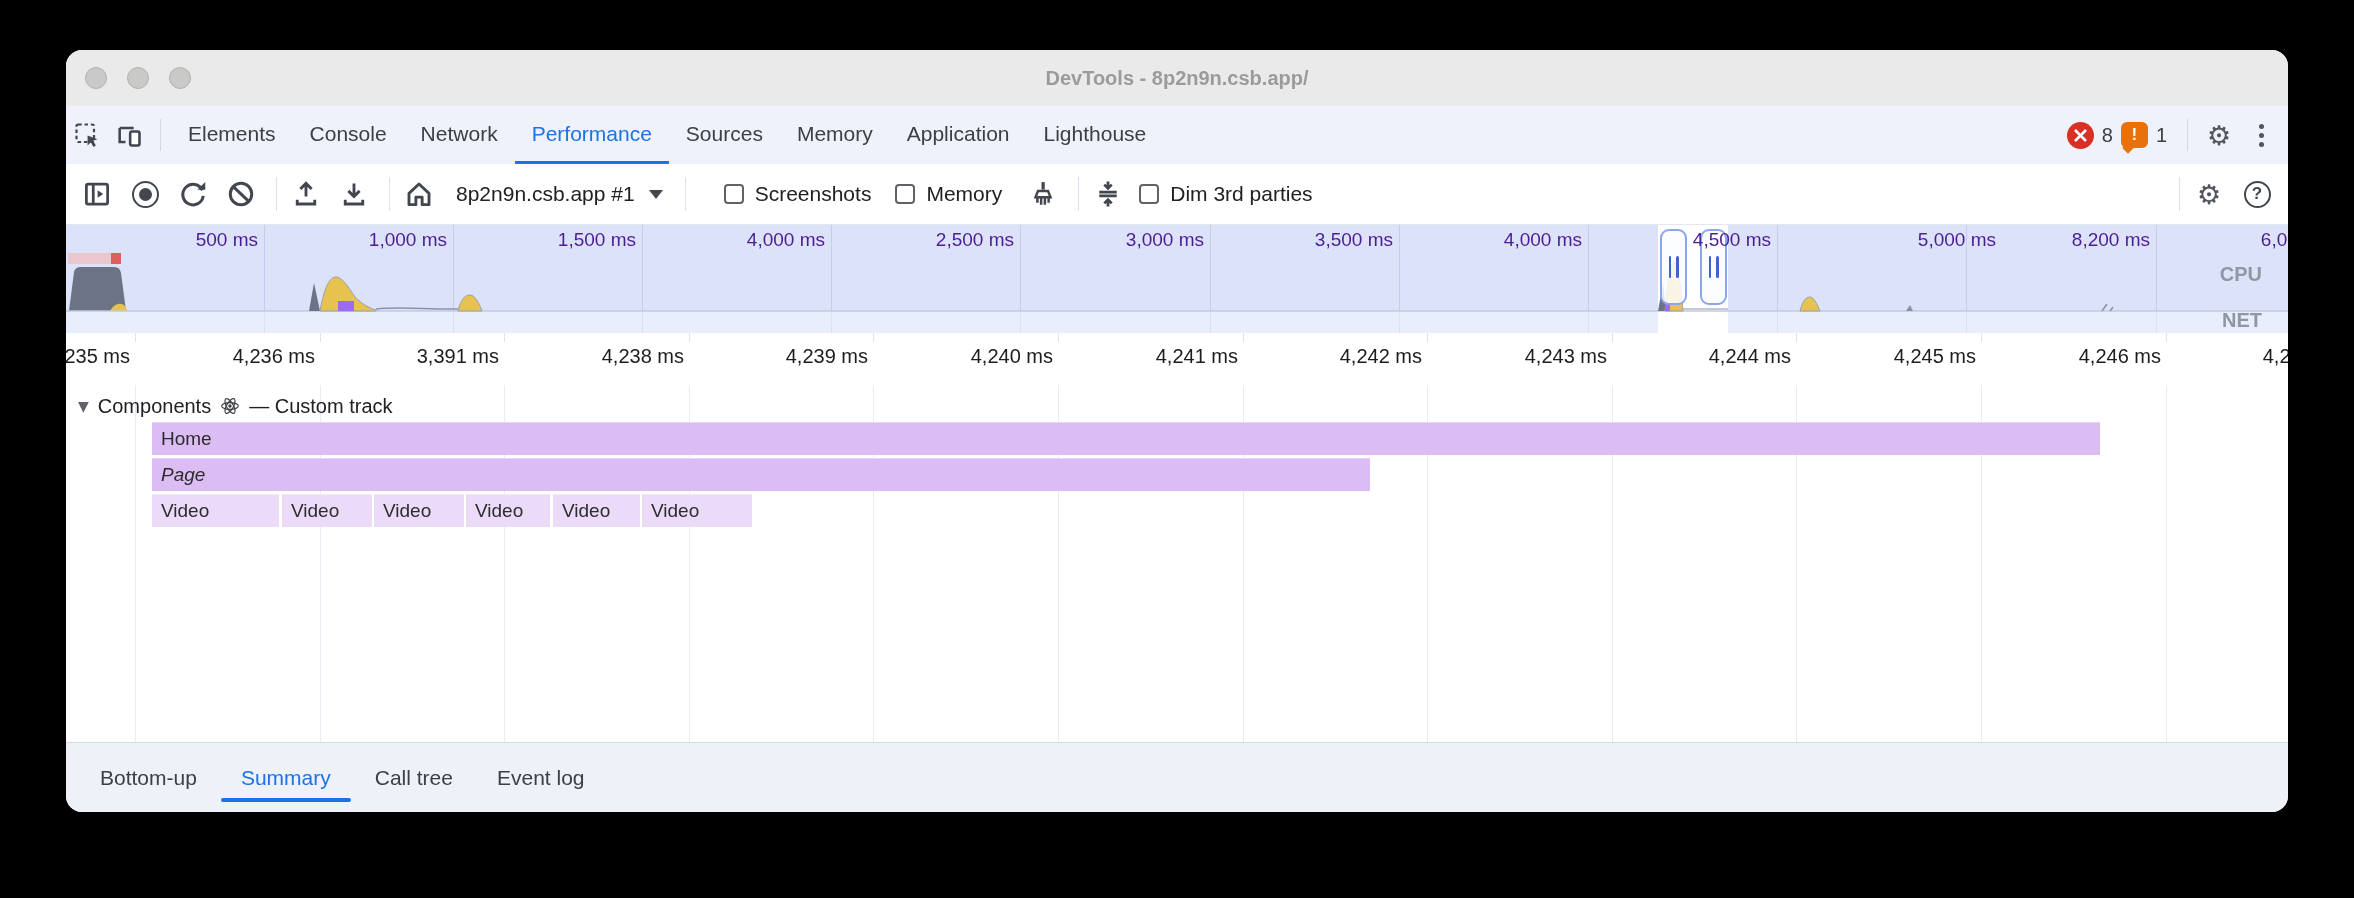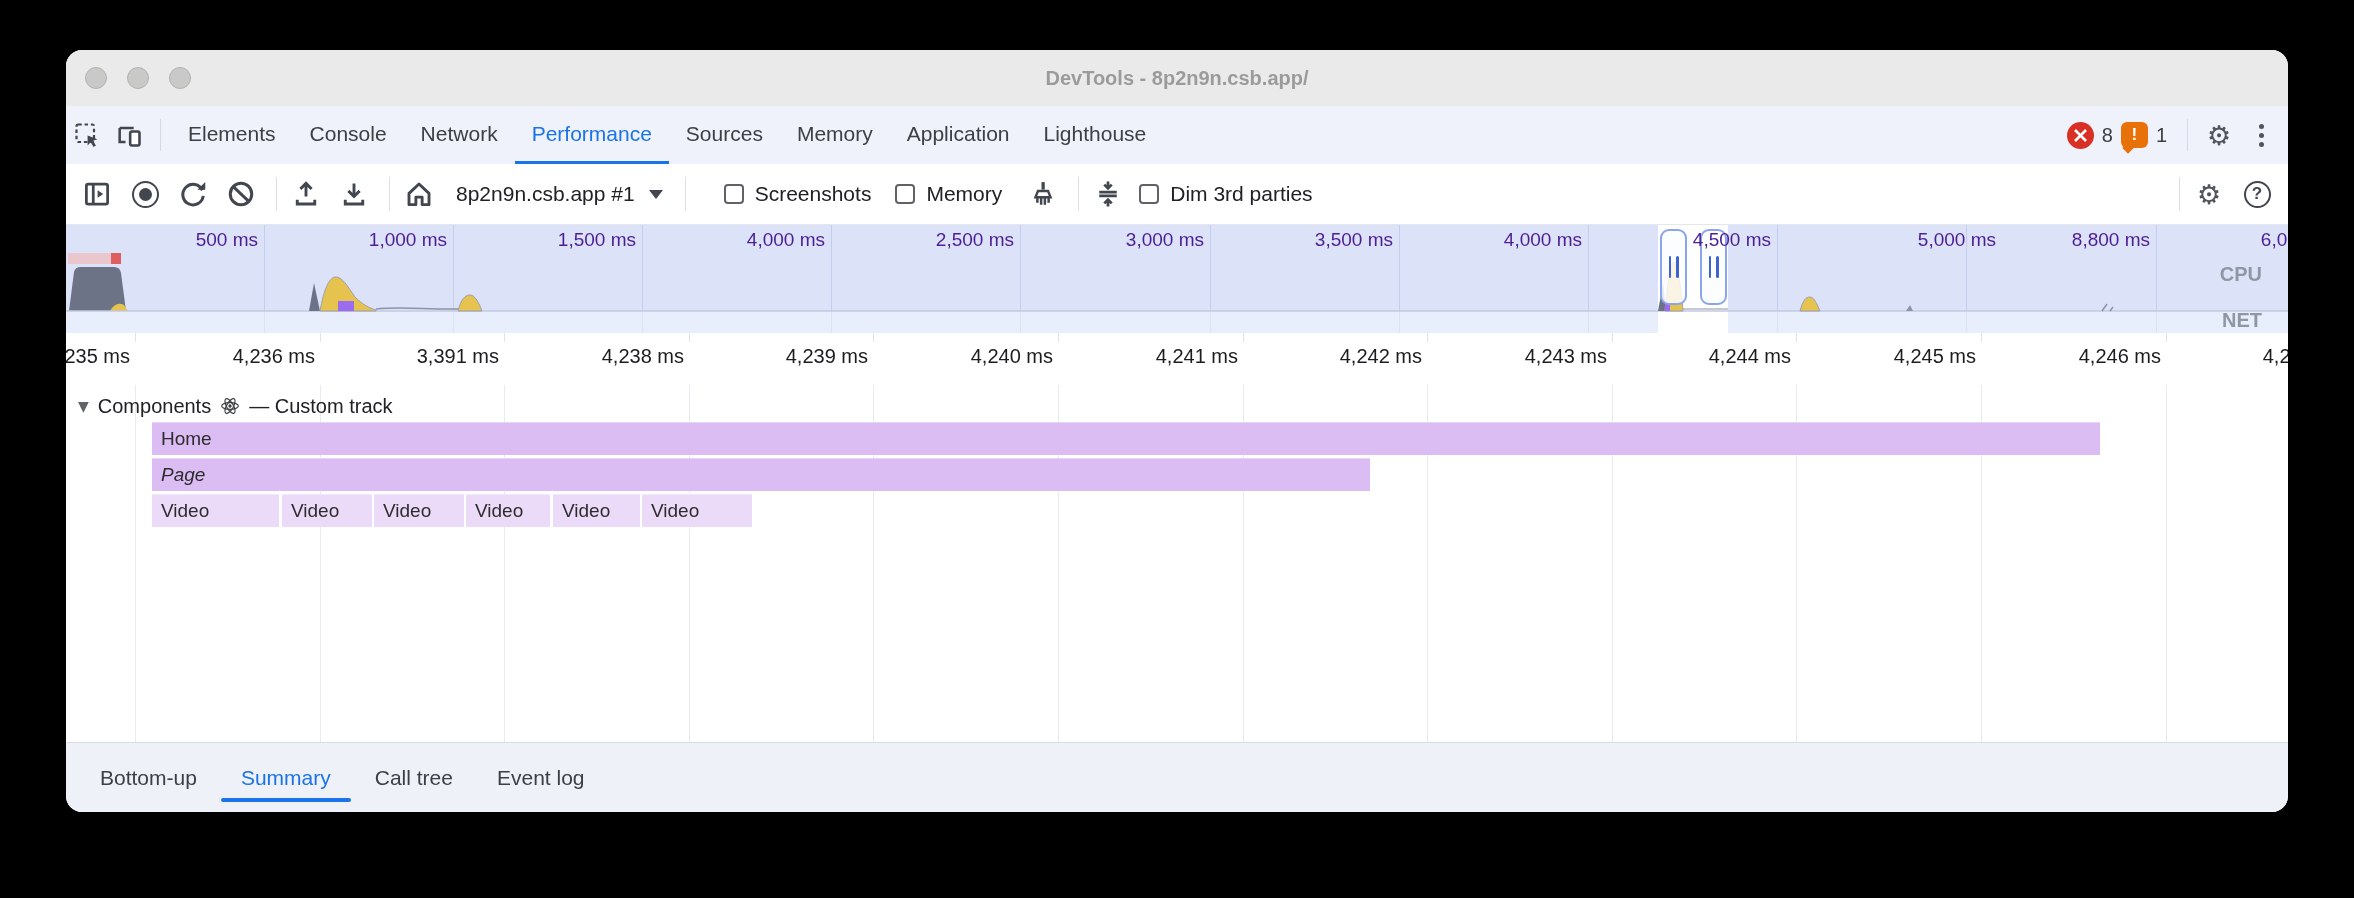--- a/index.html
+++ b/index.html
@@ -309,21 +309,21 @@
           <div class="mm-label" style="left: 42px;">500 ms</div>
           <div class="mm-label" style="left: 231px;">1,000 ms</div>
           <div class="mm-label" style="left: 420px;">1,500 ms</div>
           <div class="mm-label" style="left: 609px;">4,000 ms</div>
           <div class="mm-label" style="left: 798px;">2,500 ms</div>
           <div class="mm-label" style="left: 988px;">3,000 ms</div>
           <div class="mm-label" style="left: 1177px;">3,500 ms</div>
           <div class="mm-label" style="left: 1366px;">4,000 ms</div>
           <div class="mm-label" style="left: 1555px;">4,500 ms</div>
           <div class="mm-label" style="left: 1780px;">5,000 ms</div>
-          <div class="mm-label" style="left: 1934px;">8,800 ms</div>
+          <div class="mm-label" style="left: 1934px;">8,200 ms</div>
           <div class="mm-label" style="left: 2123px;">6,000 ms</div>
         </div>
       <div class="mm-cpu">CPU</div>
       <div class="mm-net">NET</div>
     </div>
 
     <div class="ruler" id="ruler">
         <div class="rl-tick" style="left: 69px;"></div>
         <div class="rl-label" style="left: -56px;">4,235 ms</div>
         <div class="rl-tick" style="left: 254px;"></div>

